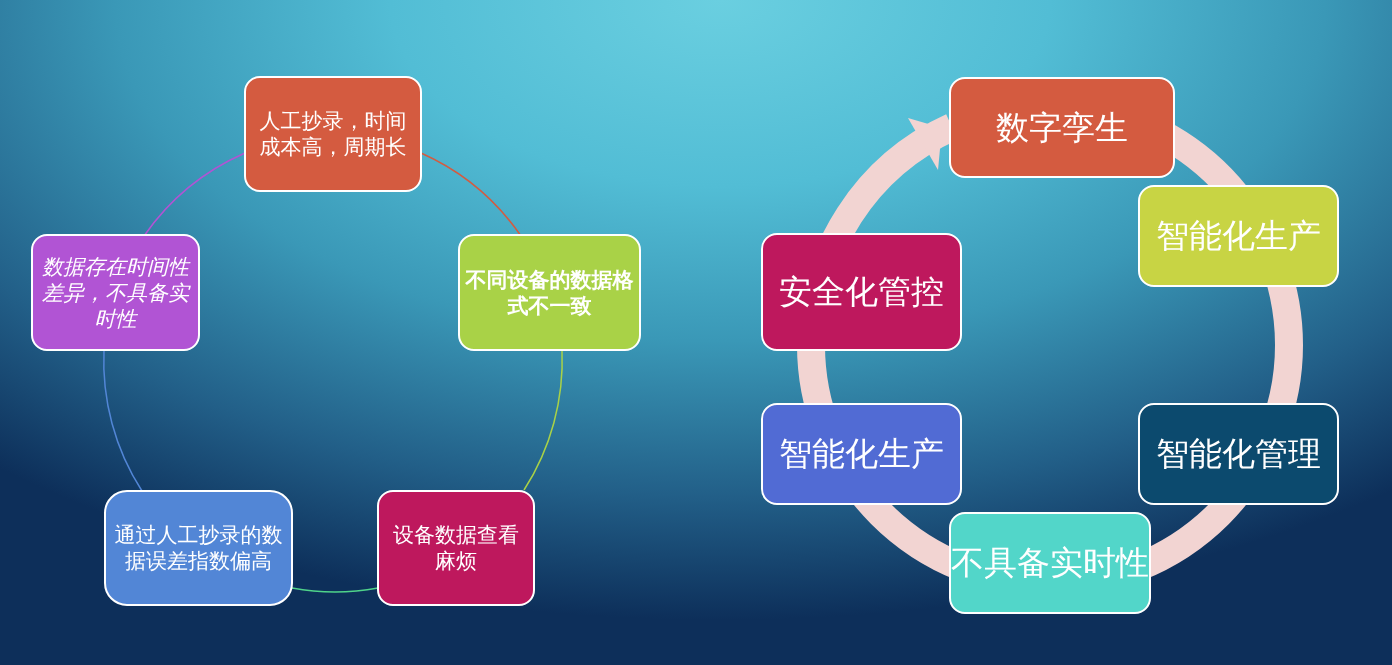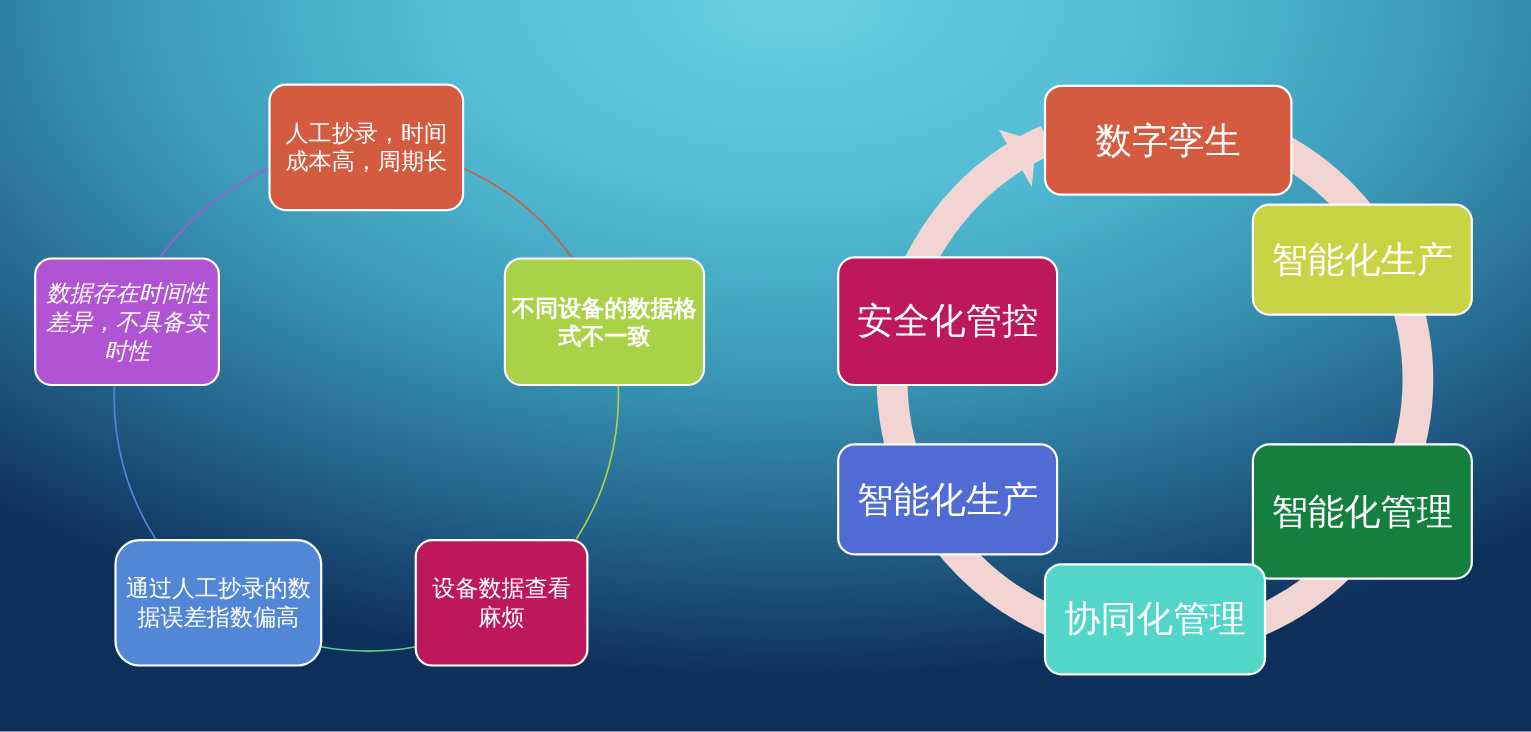--- a/index.html
+++ b/index.html
@@ -54,25 +54,25 @@
   <div class="node left" style="left:31px; top:234px; width:169px; height:117px; background:#b154d4;font-style:italic;">
     <span>数据存在时间性差异，不具备实时性</span>
   </div>
 
   <div class="node right" style="left:949px; top:77px; width:226px; height:101px; background:#d45b40;">
     <span>数字孪生</span>
   </div>
   <div class="node right" style="left:1138px; top:185px; width:201px; height:102px; background:#c8d444;">
     <span>智能化生产</span>
   </div>
-  <div class="node right" style="left:1138px; top:403px; width:201px; height:124px; background:#15803d;">
+  <div class="node right" style="left:1138px; top:403px; width:201px; height:102px; background:#0c4a6e;">
     <span>智能化管理</span>
   </div>
   <div class="node right" style="left:949px; top:512px; width:202px; height:102px; background:#52d6c9;">
-    <span>协同化管理</span>
+    <span>不具备实时性</span>
   </div>
   <div class="node right" style="left:761px; top:403px; width:201px; height:102px; background:#516bd4;">
     <span>智能化生产</span>
   </div>
   <div class="node right" style="left:761px; top:185px; width:201px; height:118px; background:#be185d;margin-top:48px;">
     <span>安全化管控</span>
   </div>
 
 </div>
 

